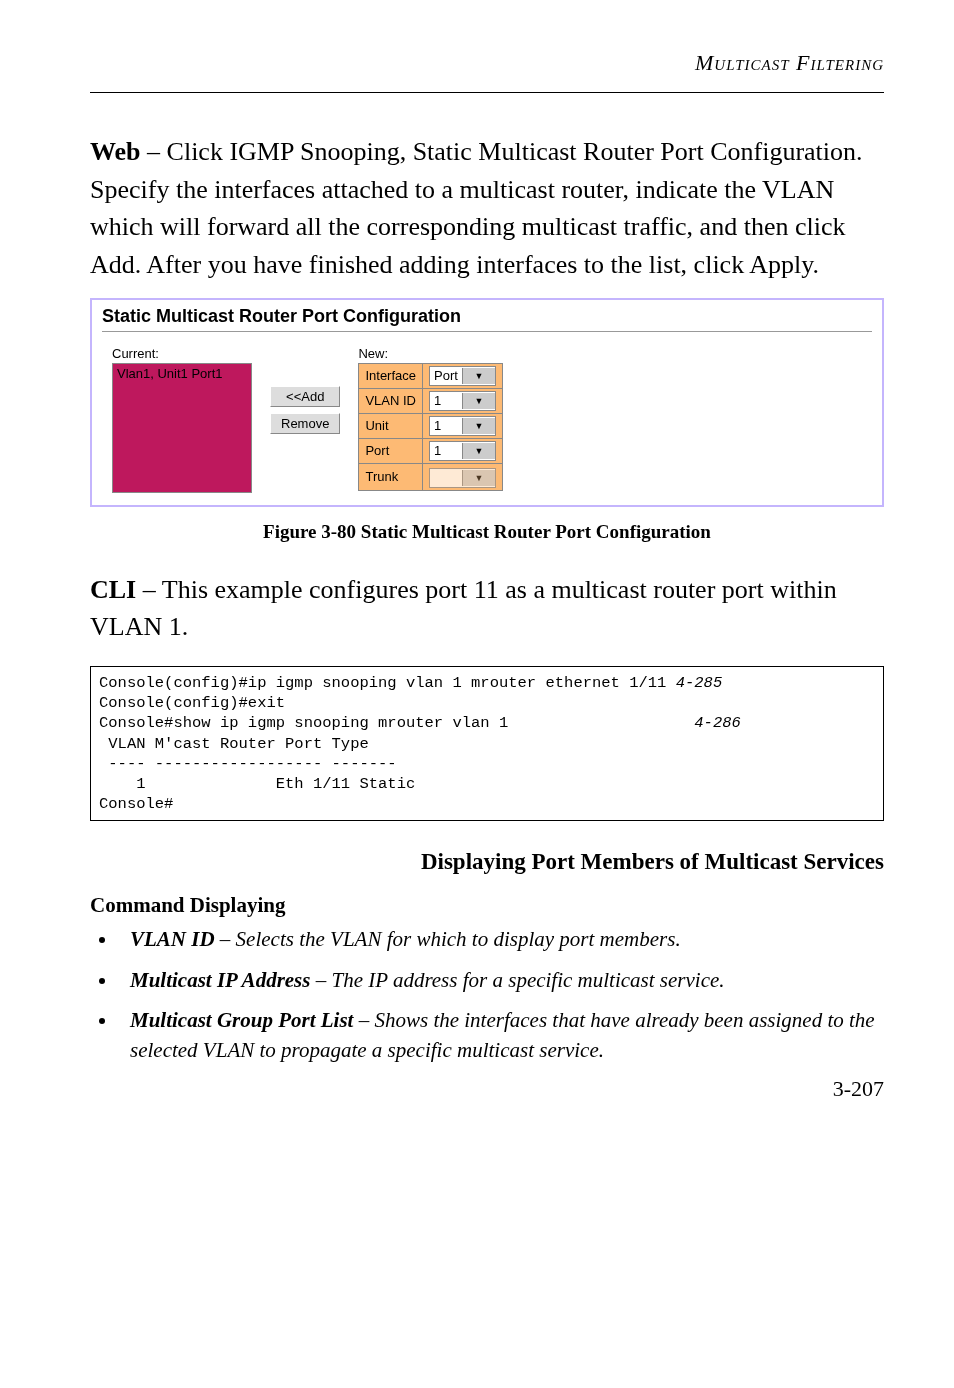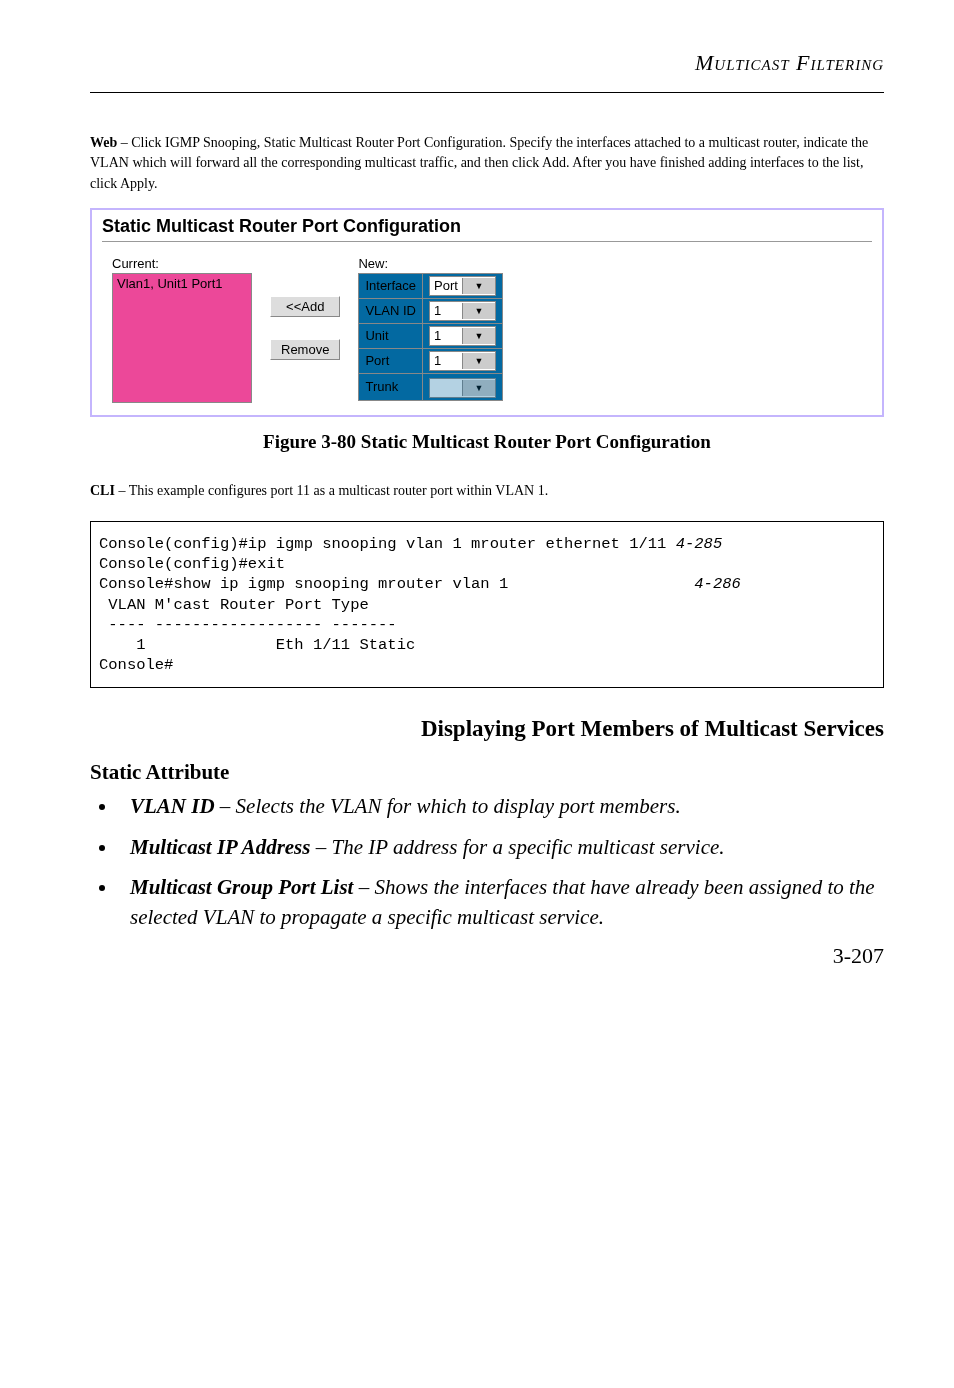--- a/index.html
+++ b/index.html
@@ -22,21 +22,21 @@
     font-size: 22px;
     letter-spacing: 1px;
     margin-bottom: 16px;
   }
   .header-rule {
     border: none;
     border-top: 1px solid #000;
     margin: 0 0 40px 0;
   }
   .body-text {
-    font-size: 14px;
+    font-size: 26px;
     line-height: 1.45;
     margin-bottom: 14px;
   }
   .screenshot {
     border: 2px solid #c4b5fd;
     padding: 6px 10px 12px 10px;
     margin: 8px 0 14px 0;
     font-family: Arial, Helvetica, sans-serif;
     font-size: 14px;
     color: #000;
@@ -62,49 +62,49 @@
     flex-direction: column;
   }
   .ss-label {
     font-size: 13px;
     margin-bottom: 2px;
   }
   .ss-listbox {
     width: 140px;
     height: 130px;
     border: 1px solid #888;
-    background: #ec4899;
+    background: #be185d;
     font-size: 13px;
     padding: 2px 4px;
     box-sizing: border-box;
   }
   .ss-mid {
     display: flex;
     flex-direction: column;
-    gap: 22px;
+    gap: 6px;
     padding-top: 40px;
   }
   .ss-btn {
     background: #ddd;
     border: 1px solid #888;
     border-top-color: #fff;
     border-left-color: #fff;
     font-size: 13px;
     padding: 2px 10px;
     font-family: Arial, sans-serif;
     cursor: pointer;
   }
   .ss-right table {
     border-collapse: collapse;
   }
   .ss-right td {
     border: 1px solid #888;
     font-size: 13px;
     padding: 2px 6px;
-    background: #0369a1;
+    background: #fdba74;
   }
   .ss-select {
     display: inline-flex;
     align-items: center;
     border: 1px solid #888;
     background: #fff;
     font-size: 13px;
     height: 18px;
   }
   .ss-select span {
@@ -124,21 +124,21 @@
   .figure-caption {
     text-align: center;
     font-weight: bold;
     font-size: 19px;
     margin: 10px 0 28px 0;
   }
   .code-block {
     border: 1px solid #000;
     font-family: 'Courier New', monospace;
     font-size: 15.5px;
-    padding: 12px 8px;
+    padding: 6px 8px;
     white-space: pre;
     line-height: 1.3;
     margin: 20px 0 28px 0;
     overflow: hidden;
   }
   .code-italic {
     font-style: italic;
   }
   .h2 {
     font-weight: bold;
@@ -257,21 +257,21 @@
   <div class="code-block"><span>Console(config)#ip igmp snooping vlan 1 mrouter ethernet 1/11 </span><span class="code-italic">4-285</span>
 <span>Console(config)#exit</span>
 <span>Console#show ip igmp snooping mrouter vlan 1                    </span><span class="code-italic">4-286</span>
 <span> VLAN M'cast Router Port Type</span>
 <span> ---- ------------------ -------</span>
 <span>    1              Eth 1/11 Static</span>
 <span>Console#</span></div>
 
   <div class="h2">Displaying Port Members of Multicast Services</div>
 
-  <div class="h3">Static Attribute</div>
+  <div class="h3">Command Displaying</div>
   <ul class="bullets">
     <li><strong>VLAN ID</strong><span> – Selects the VLAN for which to display port members.</span></li>
     <li><strong>Multicast IP Address</strong><span> – The IP address for a specific multicast service.</span></li>
     <li><strong>Multicast Group Port List</strong><span> – Shows the interfaces that have already been assigned to the selected VLAN to propagate a specific multicast service.</span></li>
   </ul>
 
   <div class="page-number">3-207</div>
 
 </div>
 

